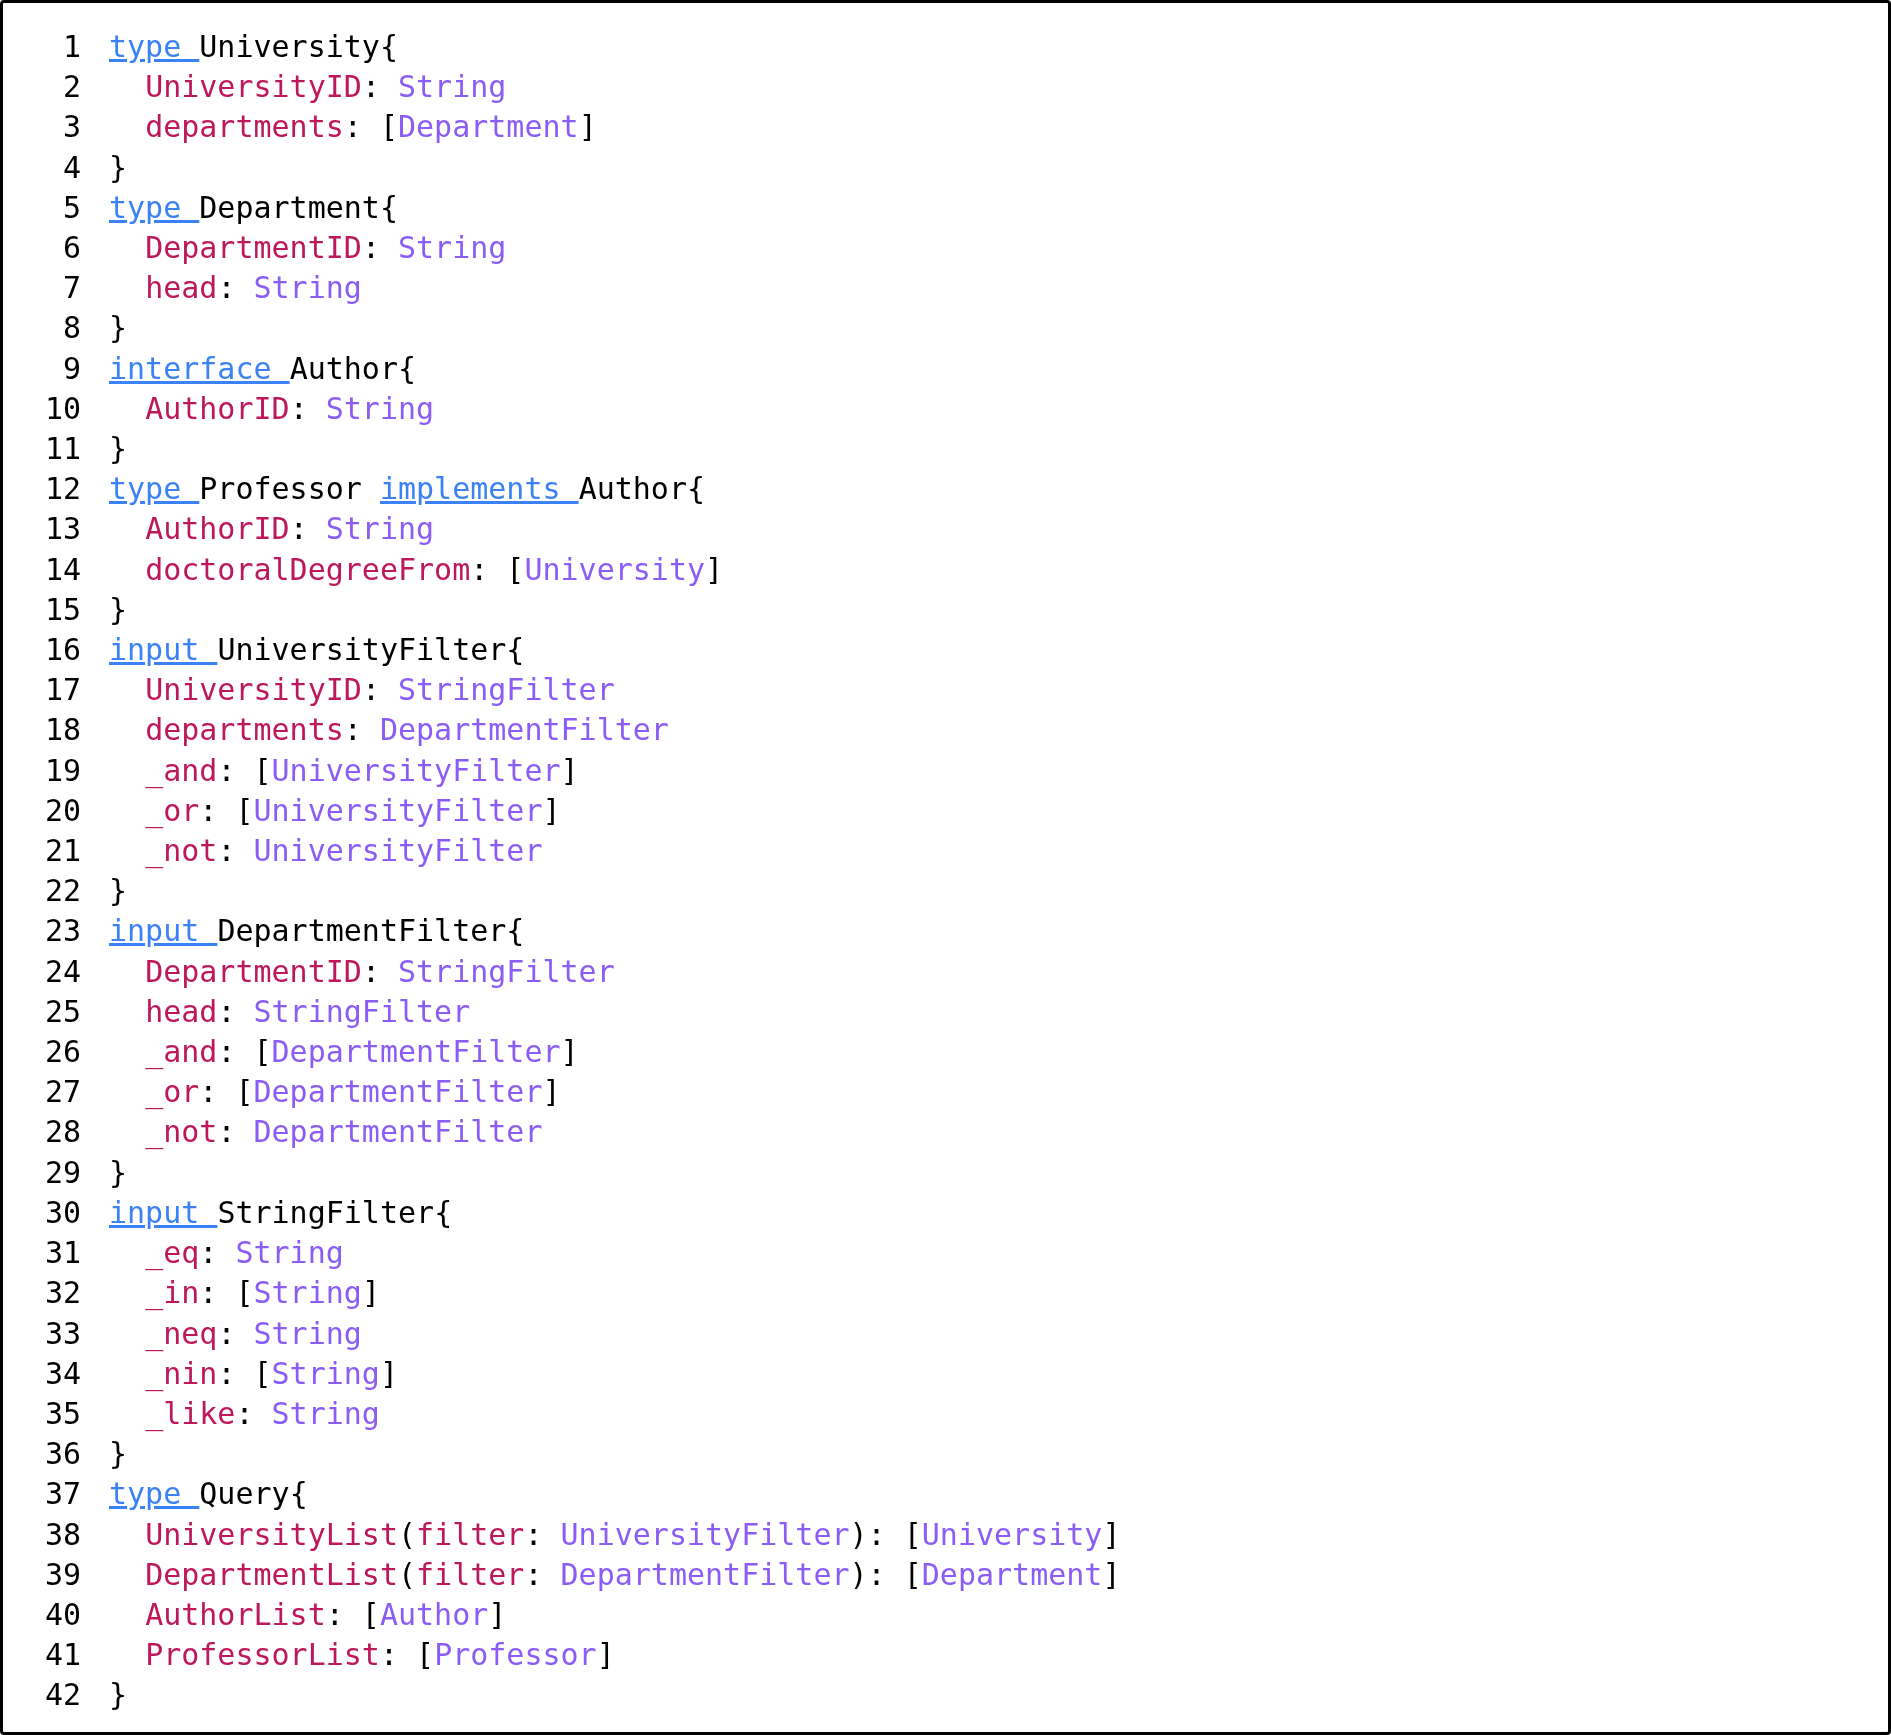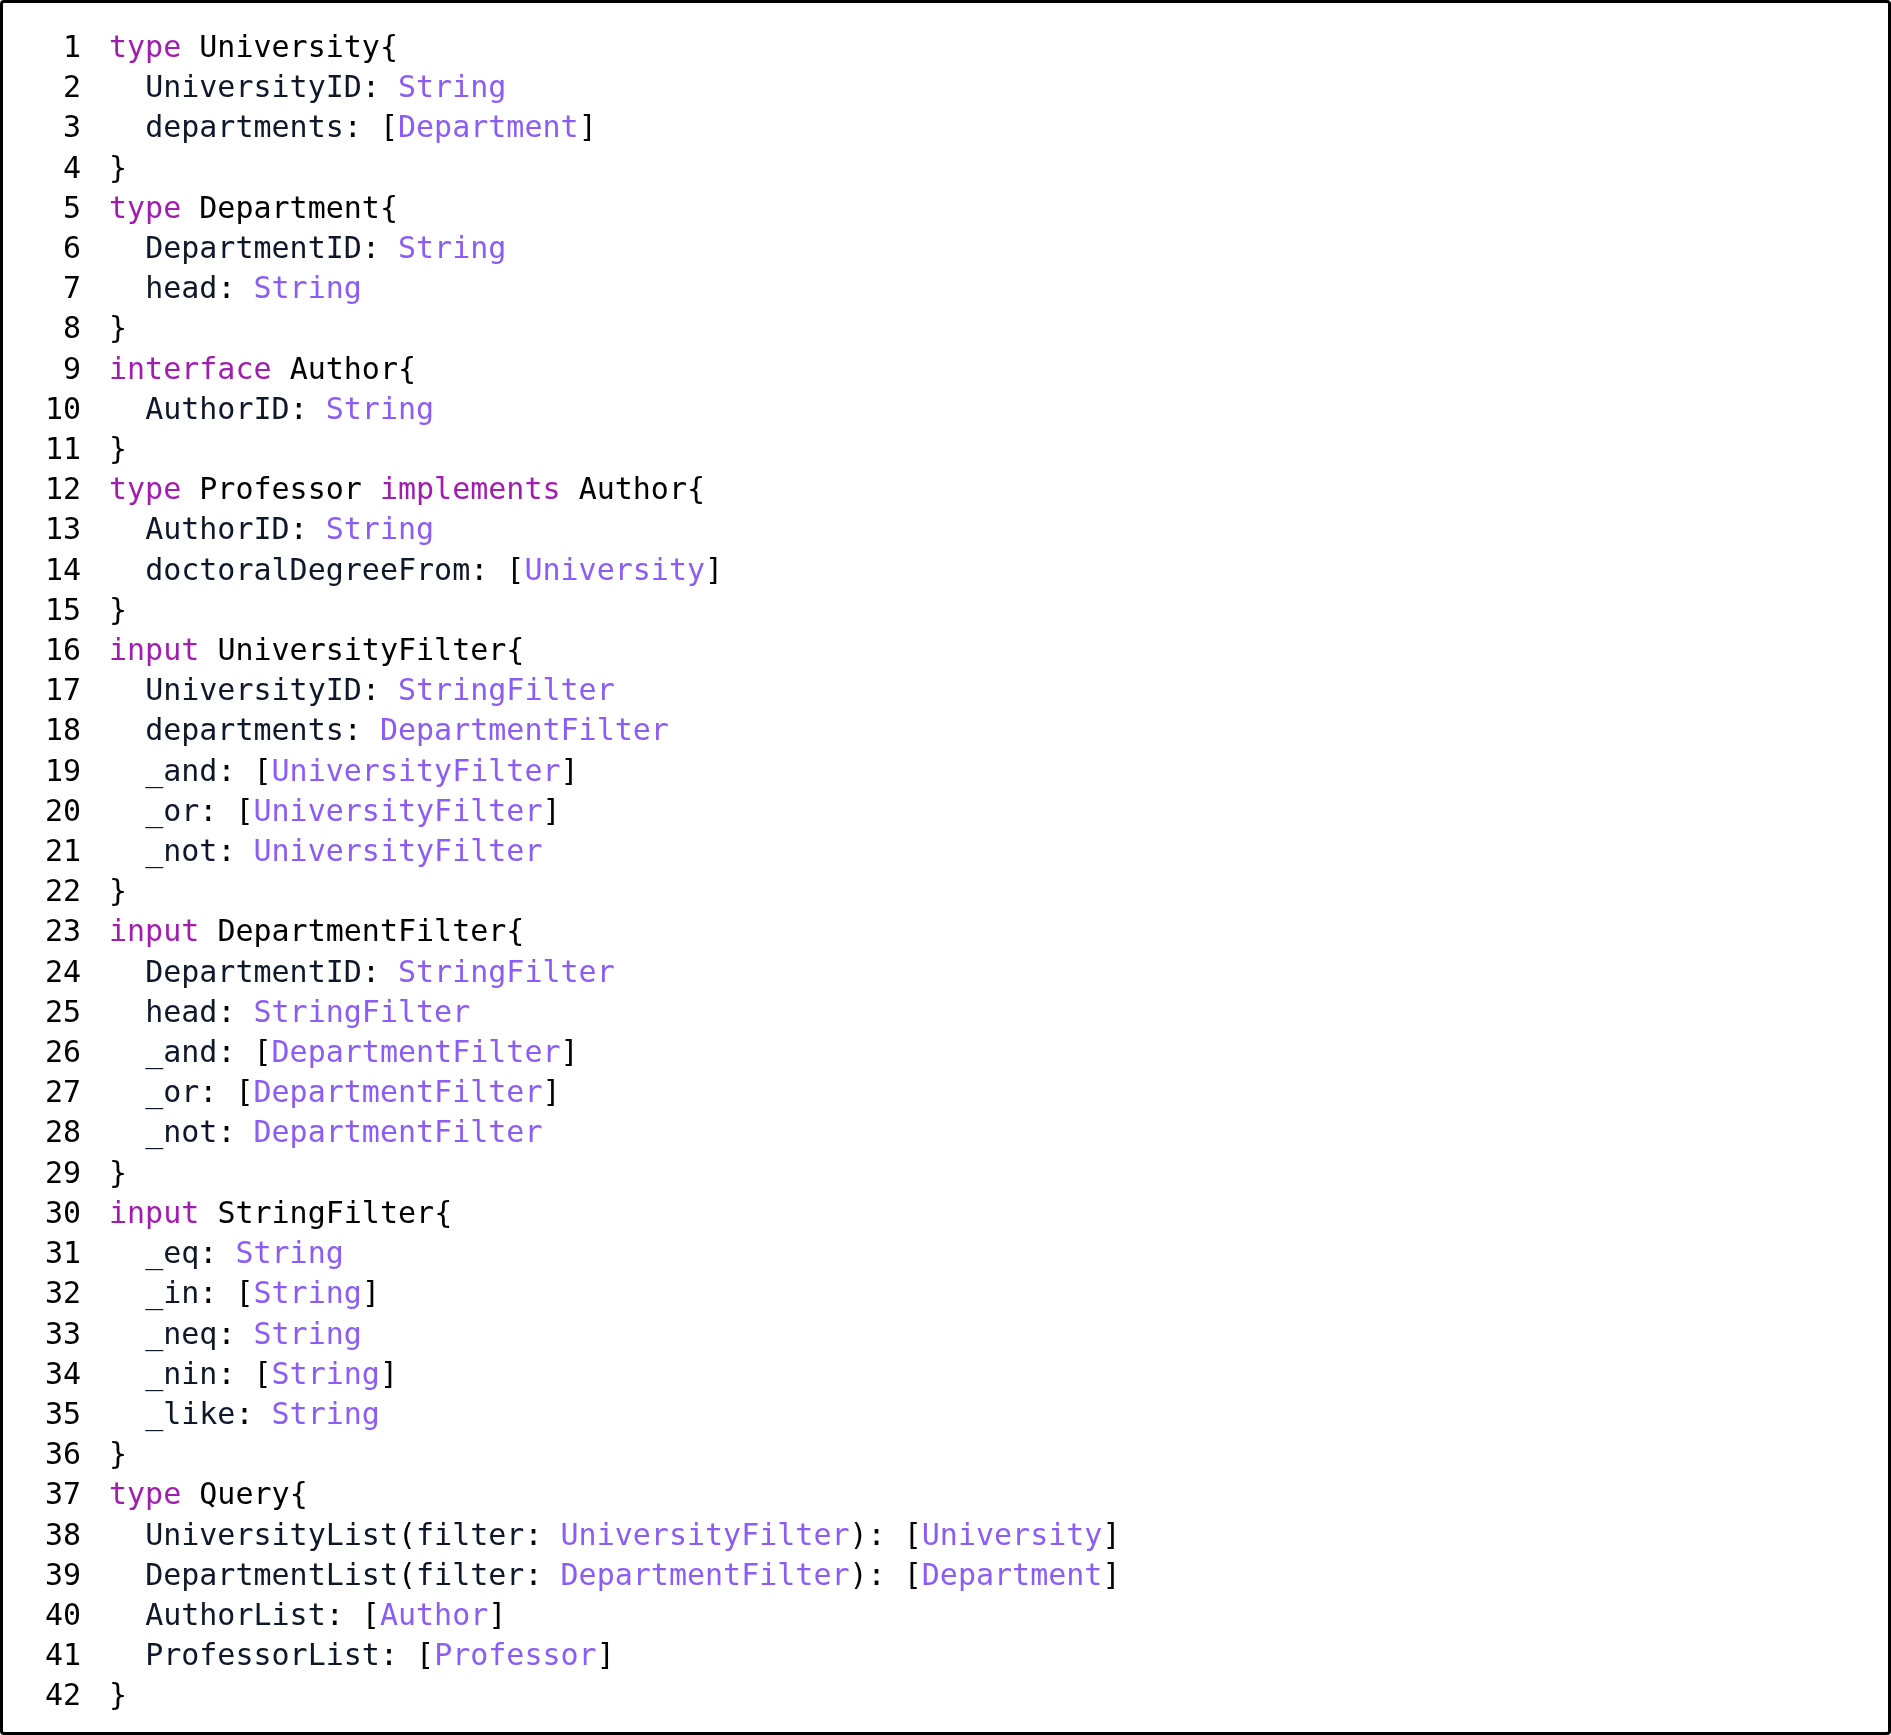--- a/index.html
+++ b/index.html
@@ -31,23 +31,23 @@
     width: 60px;
     text-align: right;
     color: #000;
     padding-right: 28px;
     user-select: none;
     flex: 0 0 60px;
   }
   .code {
     white-space: pre;
   }
-  .kw   { color: #a21caf; }  
+  .kw   { color: #3b82f6; text-decoration: underline; }  
   .name { color: #000000; }  
-  .fld  { color: #0f172a; margin-top: 24px; }  
+  .fld  { color: #be185d; margin-top: 24px; }  
   .typ  { color: #8b5cf6; }  
   .pun  { color: #000000; }  
 </style>
 </head>
 <body>
 
 <div class="code-frame">
   <div class="code-block" id="code-block"><div class="line"><span class="ln">1</span><span class="code"><span class="kw">type </span><span class="name">University</span><span class="pun">{</span></span></div><div class="line"><span class="ln">2</span><span class="code"><span class="pun">  </span><span class="fld">UniversityID</span><span class="pun">: </span><span class="typ">String</span></span></div><div class="line"><span class="ln">3</span><span class="code"><span class="pun">  </span><span class="fld">departments</span><span class="pun">: [</span><span class="typ">Department</span><span class="pun">]</span></span></div><div class="line"><span class="ln">4</span><span class="code"><span class="pun">}</span></span></div><div class="line"><span class="ln">5</span><span class="code"><span class="kw">type </span><span class="name">Department</span><span class="pun">{</span></span></div><div class="line"><span class="ln">6</span><span class="code"><span class="pun">  </span><span class="fld">DepartmentID</span><span class="pun">: </span><span class="typ">String</span></span></div><div class="line"><span class="ln">7</span><span class="code"><span class="pun">  </span><span class="fld">head</span><span class="pun">: </span><span class="typ">String</span></span></div><div class="line"><span class="ln">8</span><span class="code"><span class="pun">}</span></span></div><div class="line"><span class="ln">9</span><span class="code"><span class="kw">interface </span><span class="name">Author</span><span class="pun">{</span></span></div><div class="line"><span class="ln">10</span><span class="code"><span class="pun">  </span><span class="fld">AuthorID</span><span class="pun">: </span><span class="typ">String</span></span></div><div class="line"><span class="ln">11</span><span class="code"><span class="pun">}</span></span></div><div class="line"><span class="ln">12</span><span class="code"><span class="kw">type </span><span class="name">Professor </span><span class="kw">implements </span><span class="name">Author</span><span class="pun">{</span></span></div><div class="line"><span class="ln">13</span><span class="code"><span class="pun">  </span><span class="fld">AuthorID</span><span class="pun">: </span><span class="typ">String</span></span></div><div class="line"><span class="ln">14</span><span class="code"><span class="pun">  </span><span class="fld">doctoralDegreeFrom</span><span class="pun">: [</span><span class="typ">University</span><span class="pun">]</span></span></div><div class="line"><span class="ln">15</span><span class="code"><span class="pun">}</span></span></div><div class="line"><span class="ln">16</span><span class="code"><span class="kw">input </span><span class="name">UniversityFilter</span><span class="pun">{</span></span></div><div class="line"><span class="ln">17</span><span class="code"><span class="pun">  </span><span class="fld">UniversityID</span><span class="pun">: </span><span class="typ">StringFilter</span></span></div><div class="line"><span class="ln">18</span><span class="code"><span class="pun">  </span><span class="fld">departments</span><span class="pun">: </span><span class="typ">DepartmentFilter</span></span></div><div class="line"><span class="ln">19</span><span class="code"><span class="pun">  </span><span class="fld">_and</span><span class="pun">: [</span><span class="typ">UniversityFilter</span><span class="pun">]</span></span></div><div class="line"><span class="ln">20</span><span class="code"><span class="pun">  </span><span class="fld">_or</span><span class="pun">: [</span><span class="typ">UniversityFilter</span><span class="pun">]</span></span></div><div class="line"><span class="ln">21</span><span class="code"><span class="pun">  </span><span class="fld">_not</span><span class="pun">: </span><span class="typ">UniversityFilter</span></span></div><div class="line"><span class="ln">22</span><span class="code"><span class="pun">}</span></span></div><div class="line"><span class="ln">23</span><span class="code"><span class="kw">input </span><span class="name">DepartmentFilter</span><span class="pun">{</span></span></div><div class="line"><span class="ln">24</span><span class="code"><span class="pun">  </span><span class="fld">DepartmentID</span><span class="pun">: </span><span class="typ">StringFilter</span></span></div><div class="line"><span class="ln">25</span><span class="code"><span class="pun">  </span><span class="fld">head</span><span class="pun">: </span><span class="typ">StringFilter</span></span></div><div class="line"><span class="ln">26</span><span class="code"><span class="pun">  </span><span class="fld">_and</span><span class="pun">: [</span><span class="typ">DepartmentFilter</span><span class="pun">]</span></span></div><div class="line"><span class="ln">27</span><span class="code"><span class="pun">  </span><span class="fld">_or</span><span class="pun">: [</span><span class="typ">DepartmentFilter</span><span class="pun">]</span></span></div><div class="line"><span class="ln">28</span><span class="code"><span class="pun">  </span><span class="fld">_not</span><span class="pun">: </span><span class="typ">DepartmentFilter</span></span></div><div class="line"><span class="ln">29</span><span class="code"><span class="pun">}</span></span></div><div class="line"><span class="ln">30</span><span class="code"><span class="kw">input </span><span class="name">StringFilter</span><span class="pun">{</span></span></div><div class="line"><span class="ln">31</span><span class="code"><span class="pun">  </span><span class="fld">_eq</span><span class="pun">: </span><span class="typ">String</span></span></div><div class="line"><span class="ln">32</span><span class="code"><span class="pun">  </span><span class="fld">_in</span><span class="pun">: [</span><span class="typ">String</span><span class="pun">]</span></span></div><div class="line"><span class="ln">33</span><span class="code"><span class="pun">  </span><span class="fld">_neq</span><span class="pun">: </span><span class="typ">String</span></span></div><div class="line"><span class="ln">34</span><span class="code"><span class="pun">  </span><span class="fld">_nin</span><span class="pun">: [</span><span class="typ">String</span><span class="pun">]</span></span></div><div class="line"><span class="ln">35</span><span class="code"><span class="pun">  </span><span class="fld">_like</span><span class="pun">: </span><span class="typ">String</span></span></div><div class="line"><span class="ln">36</span><span class="code"><span class="pun">}</span></span></div><div class="line"><span class="ln">37</span><span class="code"><span class="kw">type </span><span class="name">Query</span><span class="pun">{</span></span></div><div class="line"><span class="ln">38</span><span class="code"><span class="pun">  </span><span class="fld">UniversityList</span><span class="pun">(</span><span class="fld">filter</span><span class="pun">: </span><span class="typ">UniversityFilter</span><span class="pun">): [</span><span class="typ">University</span><span class="pun">]</span></span></div><div class="line"><span class="ln">39</span><span class="code"><span class="pun">  </span><span class="fld">DepartmentList</span><span class="pun">(</span><span class="fld">filter</span><span class="pun">: </span><span class="typ">DepartmentFilter</span><span class="pun">): [</span><span class="typ">Department</span><span class="pun">]</span></span></div><div class="line"><span class="ln">40</span><span class="code"><span class="pun">  </span><span class="fld">AuthorList</span><span class="pun">: [</span><span class="typ">Author</span><span class="pun">]</span></span></div><div class="line"><span class="ln">41</span><span class="code"><span class="pun">  </span><span class="fld">ProfessorList</span><span class="pun">: [</span><span class="typ">Professor</span><span class="pun">]</span></span></div><div class="line"><span class="ln">42</span><span class="code"><span class="pun">}</span></span></div></div>
 </div>
 

